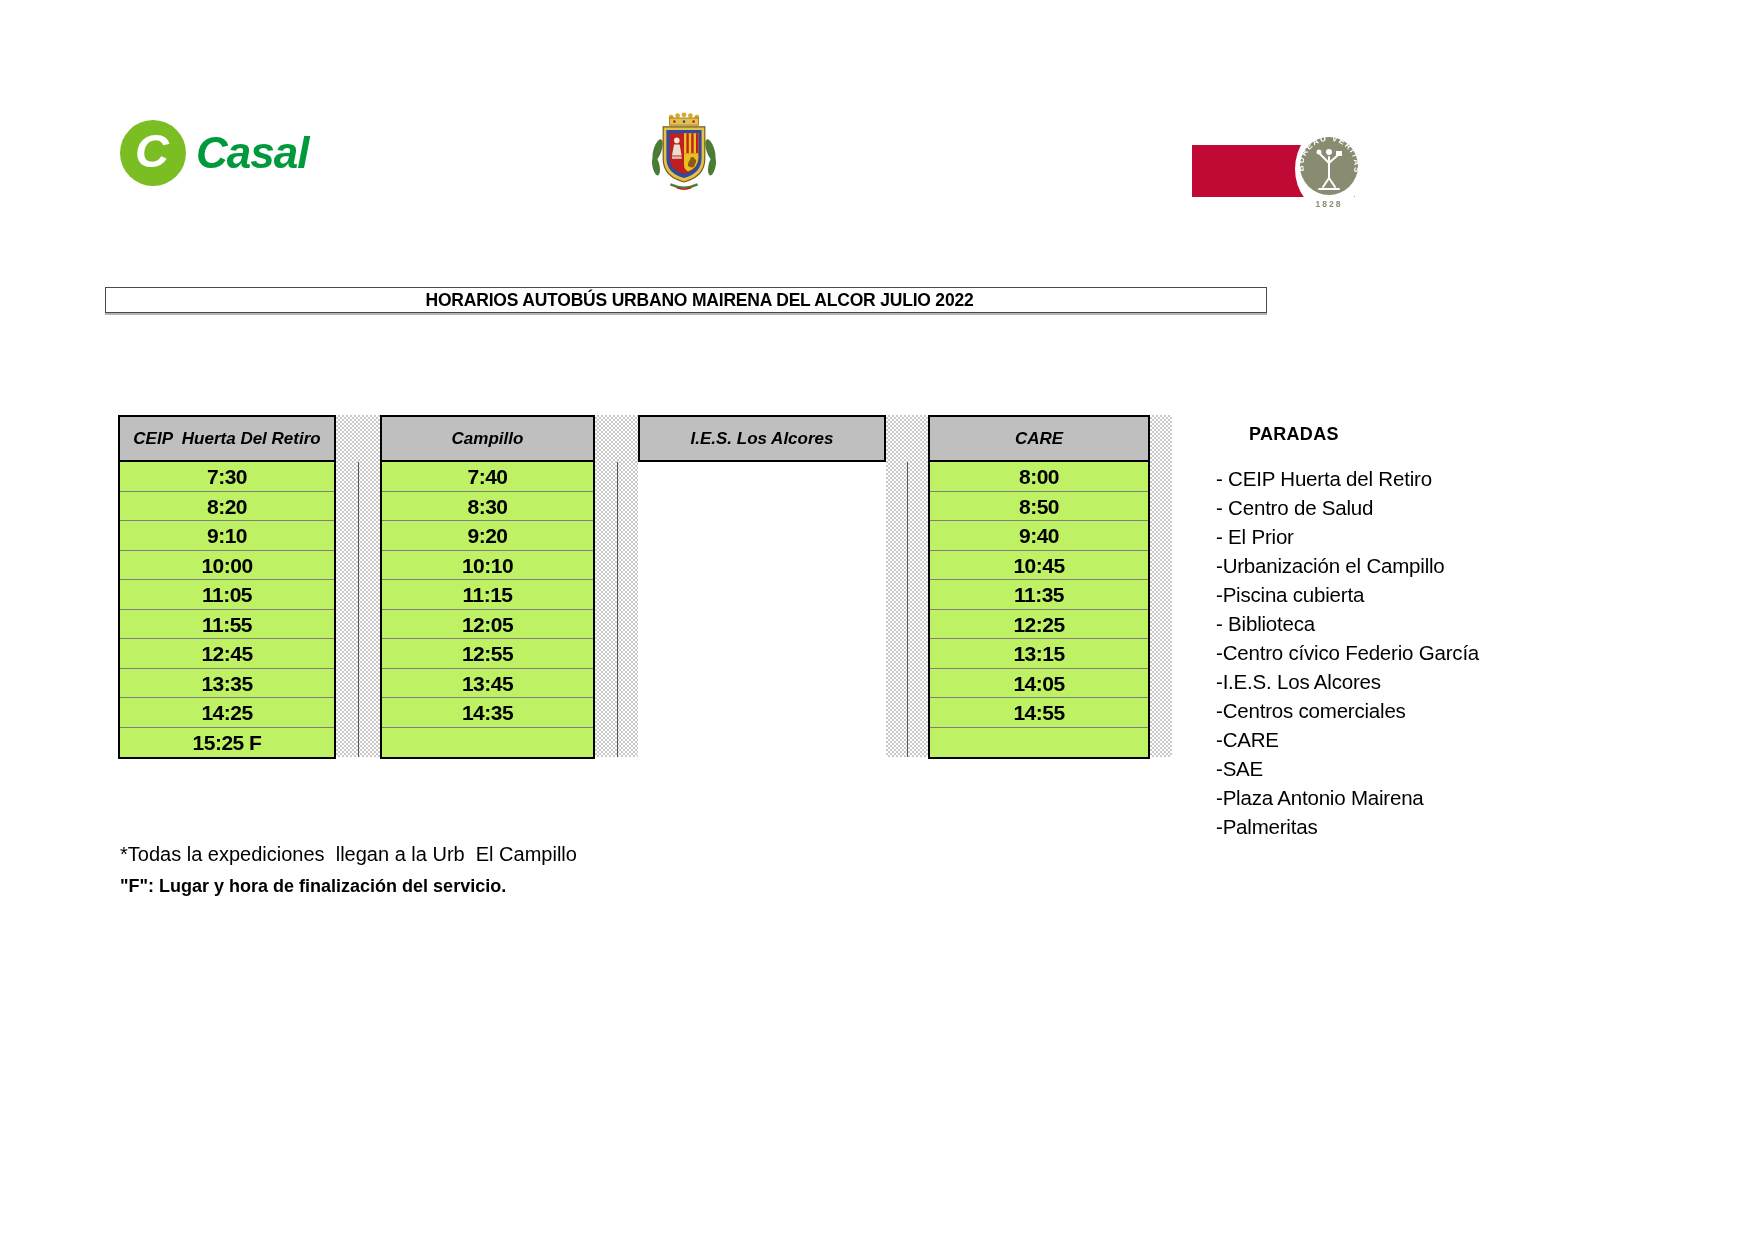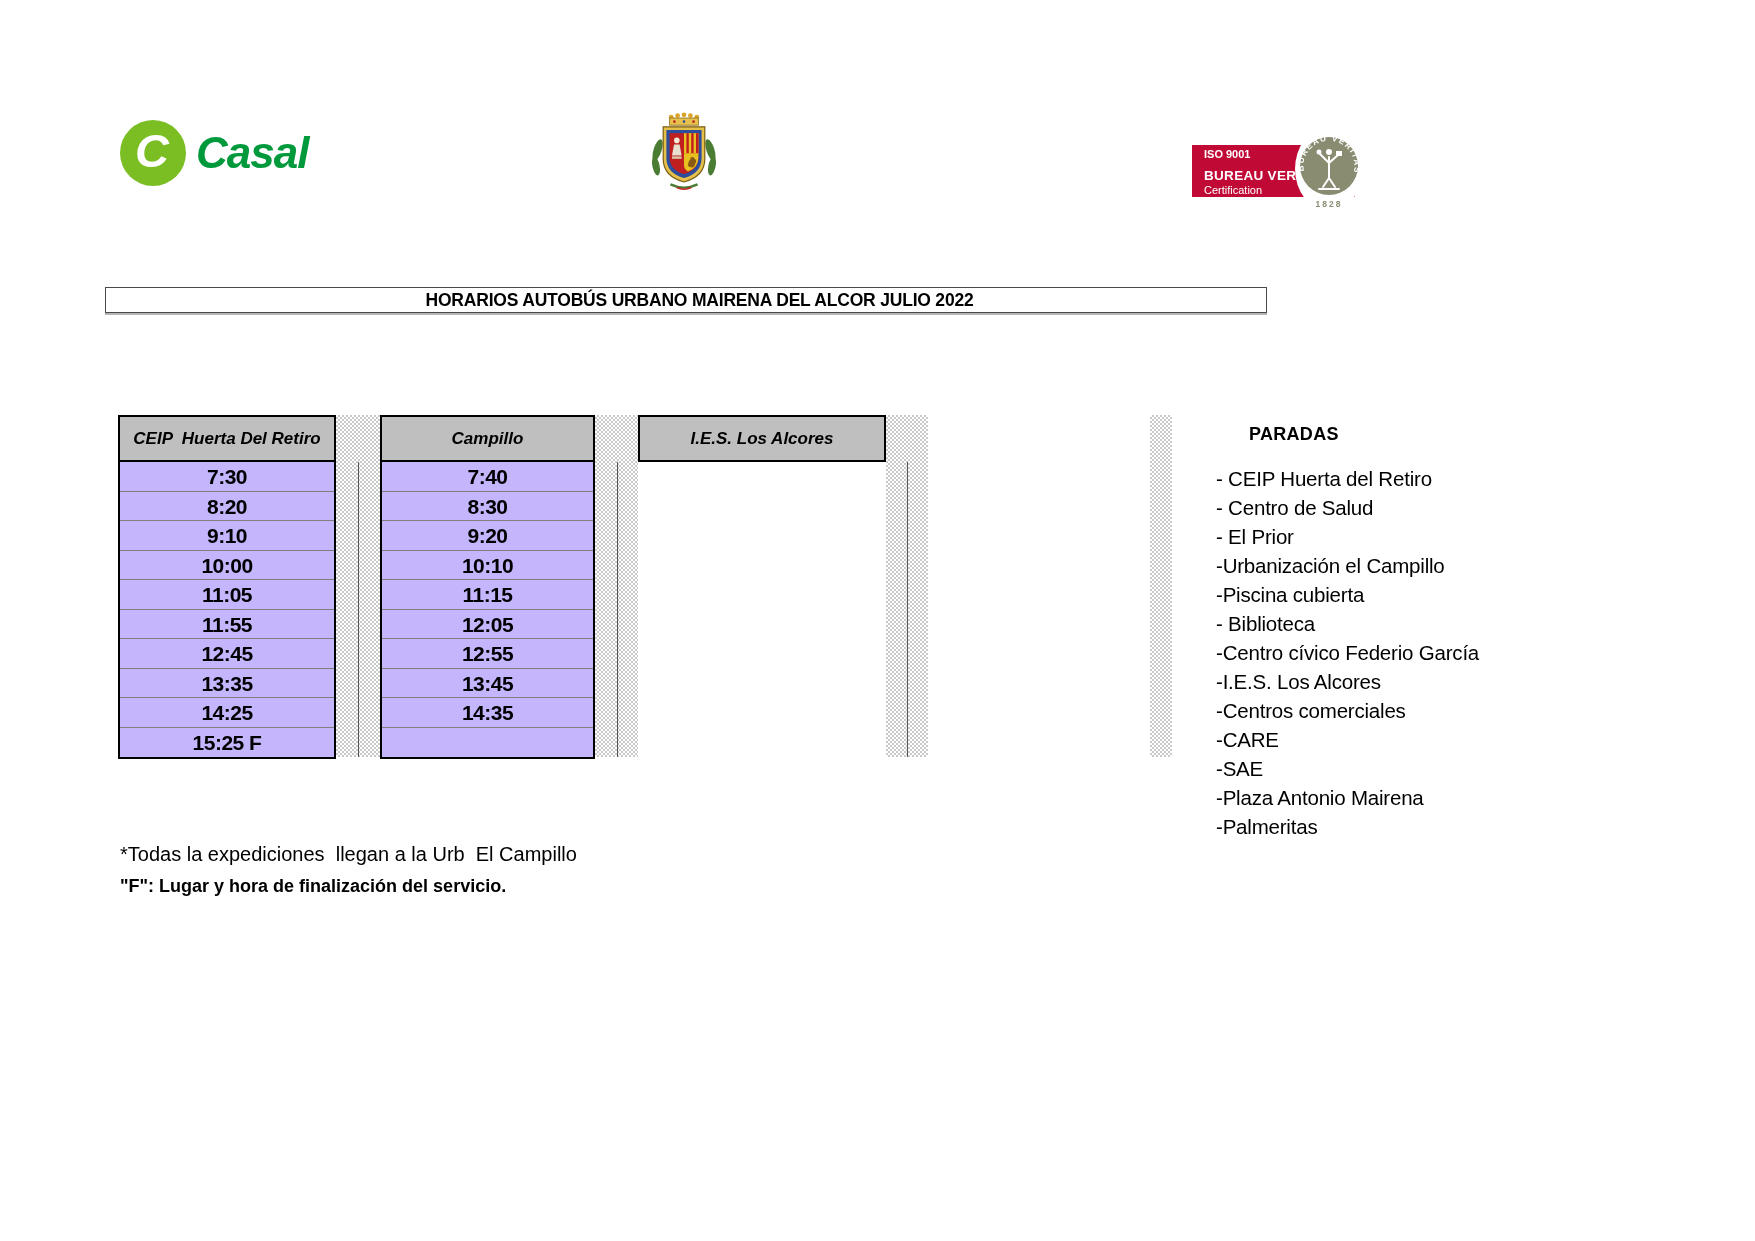--- a/index.html
+++ b/index.html
@@ -22,21 +22,21 @@
   .casal-word{
     margin-left:10px;color:#00993B;font-weight:bold;font-style:italic;
     font-size:44px;letter-spacing:-1px;
   }
   .crest{position:absolute;left:648px;top:110px;}
   .bv{position:absolute;left:1192px;top:123px;width:180px;height:92px;}
   .bv-band{
     position:absolute;left:0;top:22px;width:163px;height:52px;background:#C00A35;
   }
   .bv-text{position:absolute;left:12px;top:26px;color:#fff;line-height:1;}
-  .bv-iso{font-size:11px;font-weight:bold;margin-bottom:9px;}
+  .bv-iso{font-size:11px;font-weight:bold;margin-bottom:9px;margin-top:48px;}
   .bv-org{font-size:13.5px;font-weight:bold;margin-bottom:2px;letter-spacing:.3px;}
   .bv-cert{font-size:11px;font-weight:normal;}
   .bv-emblem{position:absolute;left:96px;top:0;}
 
   
   .title-bar{
     position:absolute;left:105px;top:287px;width:1162px;height:26px;
     border:1px solid #4a4a4a;box-sizing:border-box;background:#fff;
     box-shadow:0 2px 0 #b5b5b5;
     display:flex;align-items:center;justify-content:center;padding-left:27px;
@@ -45,21 +45,21 @@
 
   
   .ttable{position:absolute;left:118px;top:415px;width:1054px;height:372px;}
   .tcol{position:absolute;top:0;}
   .thead{
     height:47px;background:#BFBFBF;border:2px solid #000;box-sizing:border-box;
     display:flex;align-items:center;justify-content:center;
     font-style:italic;font-weight:bold;font-size:17px;
   }
   .tbody{
-    border:2px solid #000;border-top:none;box-sizing:border-box;background:#c4b5fd;
+    border:2px solid #000;border-top:none;box-sizing:border-box;background:#bef264;
   }
   .tcell{
     height:29.5px;line-height:29px;text-align:center;font-weight:bold;
     font-size:21px;border-bottom:1px solid #7f7f7f;box-sizing:border-box;
     letter-spacing:-0.5px;
   }
   .tcell:last-child{border-bottom:none;}
   .dotted{
     background-color:#fff;
     background-image:
@@ -223,20 +223,35 @@
     </div>
 
     <div class="tcol" style="left:520px;width:248px">
       <div class="thead pre">I.E.S. Los Alcores</div>
     </div>
 
     <div class="spacer dotted" style="left:768px;width:42px">
       <div class="spacer-line"></div>
     </div>
 
+    <div class="tcol" style="left:810px;width:222px">
+      <div class="thead pre">CARE</div>
+      <div class="tbody">
+        <div class="tcell">8:00</div>
+        <div class="tcell">8:50</div>
+        <div class="tcell">9:40</div>
+        <div class="tcell">10:45</div>
+        <div class="tcell">11:35</div>
+        <div class="tcell">12:25</div>
+        <div class="tcell">13:15</div>
+        <div class="tcell">14:05</div>
+        <div class="tcell">14:55</div>
+        <div class="tcell"></div>
+      </div>
+    </div>
 
     <div class="rstrip dotted" style="left:1032px;width:22px"></div>
   </div>
 
   <div class="paradas-title">PARADAS</div>
   <div class="paradas-list">
     <div>- CEIP Huerta del Retiro</div>
     <div>- Centro de Salud</div>
     <div>- El Prior</div>
     <div>-Urbanización el Campillo</div>

